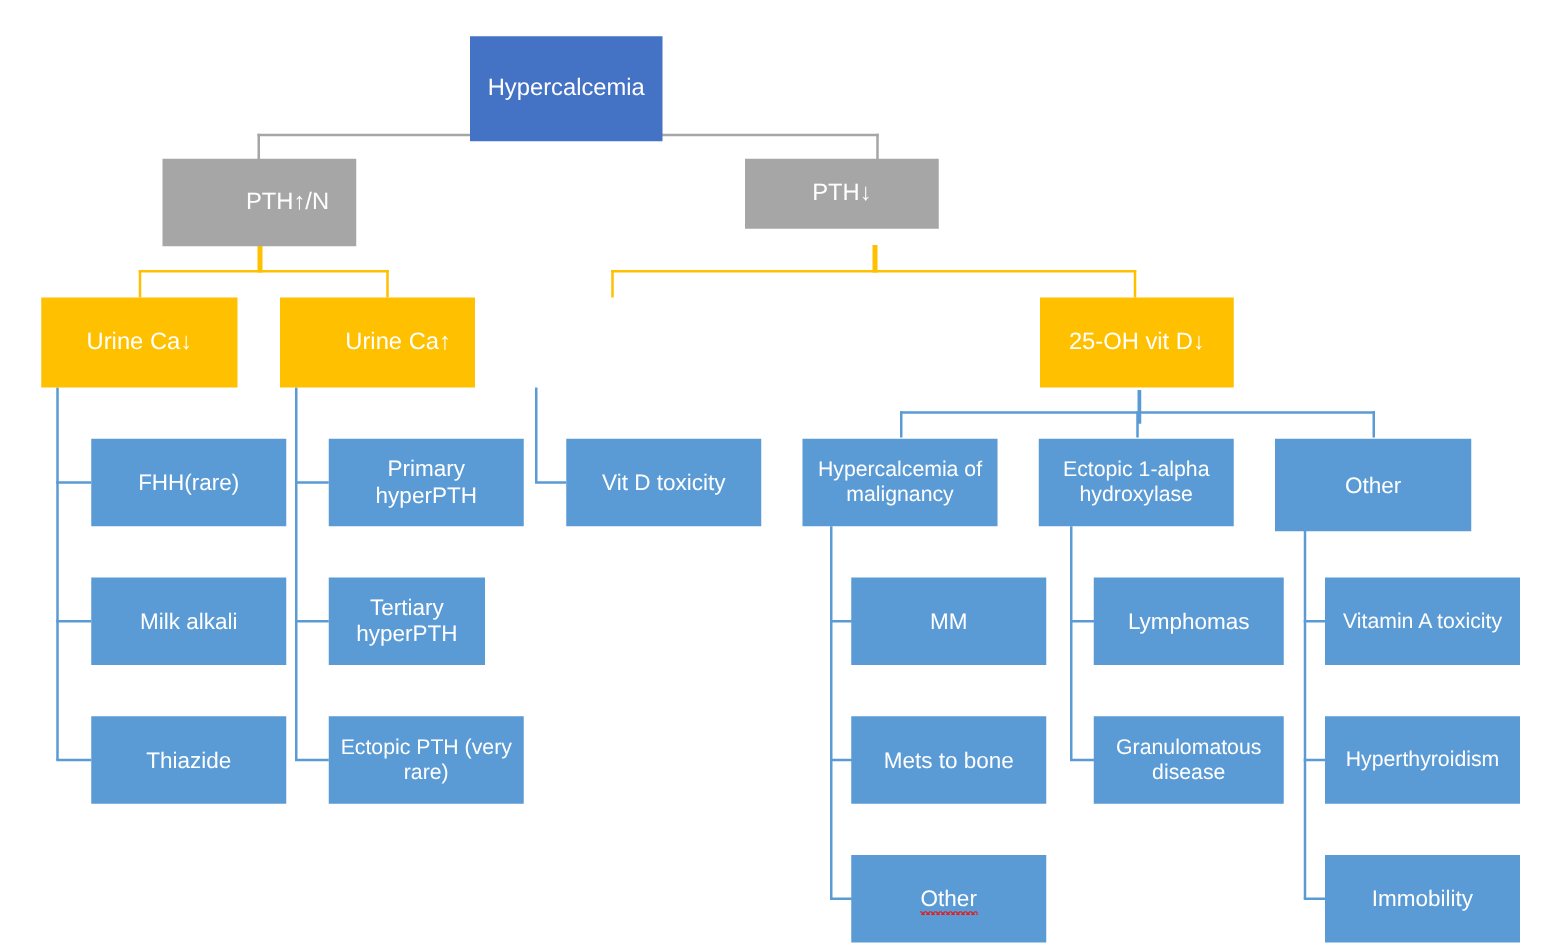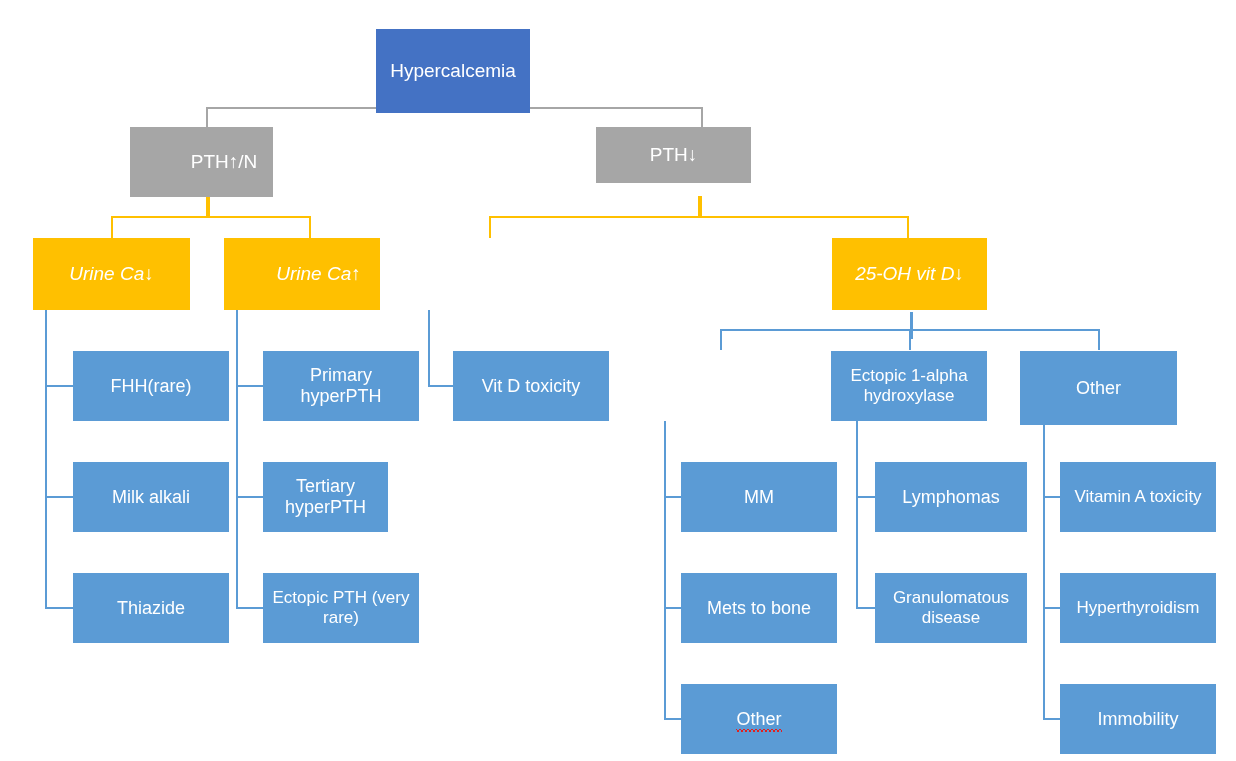--- a/index.html
+++ b/index.html
@@ -33,21 +33,20 @@
     background: #4472C4;
     font-size: 19px;
   }
   .node.level2 {
     background: #A6A6A6;
     font-size: 19px;
   }
   .node.level3 {
     background: #FFC000;
     font-size: 19px;
-    font-style: italic;
   }
   .node.leaf {
     background: #5B9BD5;
     font-size: 18px;
   }
   .node.leaf.small {
     font-size: 17px;
   }
   .conn {
     position: absolute;
@@ -122,21 +121,21 @@
   <div class="conn blue" style="left:856px; top:496px; width:20px; height:2px;"></div>
   <div class="conn blue" style="left:856px; top:607px; width:20px; height:2px;"></div>
 
   <div class="conn blue" style="left:1043px; top:421px; width:2px; height:298px;"></div>
   <div class="conn blue" style="left:1043px; top:496px; width:18px; height:2px;"></div>
   <div class="conn blue" style="left:1043px; top:607px; width:18px; height:2px;"></div>
   <div class="conn blue" style="left:1043px; top:718px; width:18px; height:2px;"></div>
 
   <div class="node root" style="left:376px; top:29px; width:154px; height:84px;text-align:right;">Hypercalcemia</div>
 
-  <div class="node level2" style="left:130px; top:127px; width:143px; height:70px;padding-left:48px;">PTH↑/N</div>
+  <div class="node level2" style="left:130px; top:127px; width:155px; height:70px;padding-left:48px;">PTH↑/N</div>
 
   <div class="node level2" style="left:596px; top:127px; width:155px; height:56px;">PTH↓</div>
 
   <div class="node level3" style="left:33px; top:238px; width:157px; height:72px;">Urine Ca↓</div>
 
   <div class="node level3" style="left:224px; top:238px; width:156px; height:72px;padding-left:36px;">Urine Ca↑</div>
 
 
   <div class="node level3" style="left:832px; top:238px; width:155px; height:72px;">25-OH vit D↓</div>
 
@@ -150,20 +149,22 @@
 hyperPTH</div>
 
   <div class="node leaf" style="left:263px; top:462px; width:125px; height:70px;">Tertiary
 hyperPTH</div>
 
   <div class="node leaf small" style="left:263px; top:573px; width:156px; height:70px;">Ectopic PTH (very
 rare)</div>
 
   <div class="node leaf" style="left:453px; top:351px; width:156px; height:70px;">Vit D toxicity</div>
 
+  <div class="node leaf small" style="left:642px; top:351px; width:156px; height:70px;">Hypercalcemia of
+malignancy</div>
 
   <div class="node leaf small" style="left:831px; top:351px; width:156px; height:70px;">Ectopic 1-alpha
 hydroxylase</div>
 
   <div class="node leaf" style="left:1020px; top:351px; width:157px; height:74px;">Other</div>
 
   <div class="node leaf" style="left:681px; top:462px; width:156px; height:70px;">MM</div>
 
   <div class="node leaf" style="left:681px; top:573px; width:156px; height:70px;">Mets to bone</div>
 

